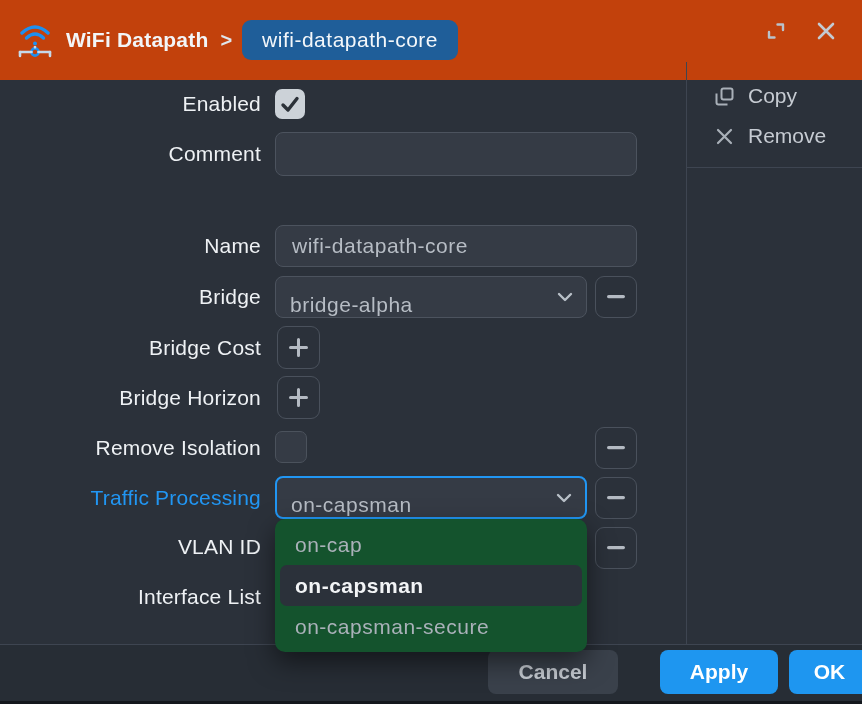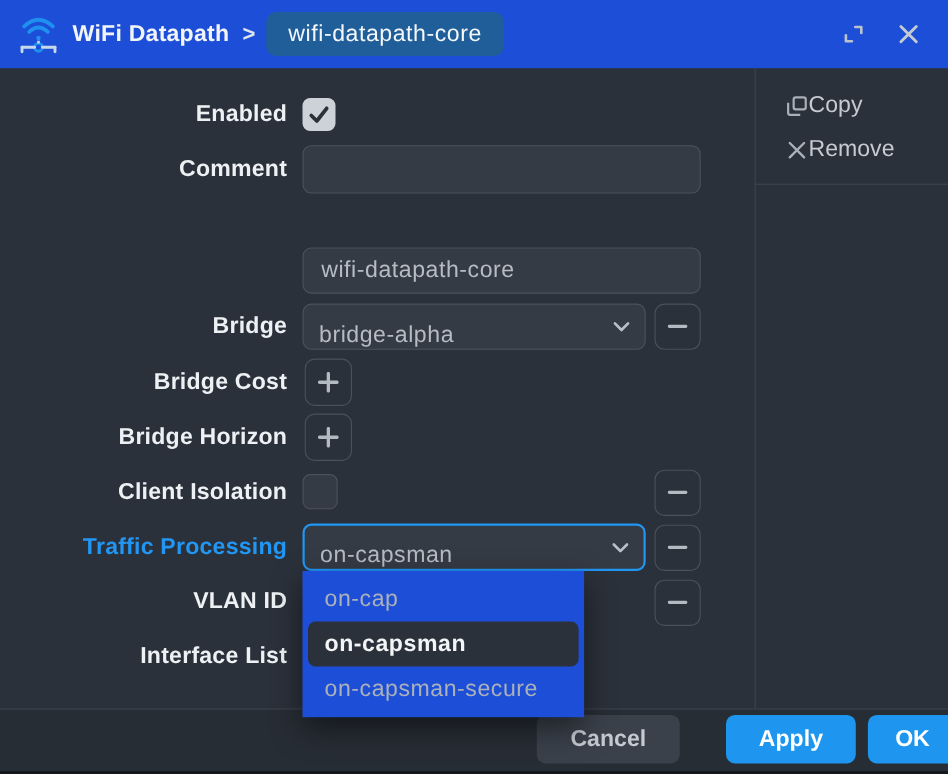--- a/index.html
+++ b/index.html
@@ -5,49 +5,49 @@
   * { margin:0; padding:0; box-sizing:border-box; }
   html,body { background:#14181d; }
   body { font-family:"Liberation Sans","DejaVu Sans",sans-serif; }
   #window {
     position:relative; width:862px; height:704px; overflow:hidden;
     background:#2b313a; border-bottom:3px solid #14181d;
   }
 
   
   .titlebar {
-    position:absolute; left:0; top:0; width:862px; height:62px;
-    background:#1d4ed8; display:flex; align-items:center;
+    position:absolute; left:0; top:0; width:862px; height:80px;
+    background:#c2410c; display:flex; align-items:center;
   }
   .titlebar .app-icon { margin-left:14px; width:42px; height:42px; display:flex; align-items:center; justify-content:center; }
   .titlebar .title-text { margin-left:10px; color:#f2f5f8; font-size:21px; font-weight:700; letter-spacing:.2px; }
   .titlebar .crumb-sep { margin:0 10px 0 12px; color:#dfe6ec; font-size:20px; font-weight:600; }
   .titlebar .badge {
     background:#1f5e99; color:#f4f7fa; font-size:21px; font-weight:500;
     padding:8px 20px; border-radius:9px; letter-spacing:.5px;
   }
   .titlebar .tb-right { position:absolute; right:0; top:0; height:62px; display:flex; align-items:center; gap:18px; padding-right:20px; }
   .tb-btn { width:32px; height:32px; display:flex; align-items:center; justify-content:center; cursor:pointer; }
 
   
   .sidebar {
     position:absolute; left:686px; top:62px; width:176px; height:582px;
     border-left:1px solid #3e4551;
   }
   .sidebar-inner { height:106px; border-bottom:1px solid #3e4551; padding-top:14px; }
   .side-item {
-    display:flex; align-items:center; height:40px; padding-left:26px;
+    display:flex; align-items:center; gap:13px; height:40px; padding-left:26px;
     color:#c6cbd2; font-size:21px; cursor:pointer;
   }
   .side-item .icn { width:22px; display:flex; align-items:center; justify-content:center; }
 
   
   .flabel {
     position:absolute; left:0; width:261px; text-align:right;
-    color:#eef1f4; font-size:21px; font-weight:700; letter-spacing:.2px;
+    color:#eef1f4; font-size:21px; font-weight:400; letter-spacing:.2px;
   }
   .flabel.accent { color:#2196f3; }
   .field-input {
     position:absolute; left:275px; width:362px; background:#353b45;
     border:1px solid #4c535e; border-radius:8px; color:#b6bcc4;
     font-size:21px; padding:0 16px; font-family:inherit; letter-spacing:.5px; outline:none;
   }
   .select {
     position:absolute; left:275px; width:312px; height:42px; background:#353b45;
     border:1px solid #4c535e; border-radius:8px; color:#b6bcc4; font-size:21px;
@@ -63,22 +63,22 @@
   .checkbox {
     position:absolute; left:275px; width:30px; height:30px; border-radius:7px; cursor:pointer;
     background:#353b45; border:1.5px solid #4b525c; display:flex; align-items:center; justify-content:center;
   }
   .checkbox svg { display:none; }
   .checkbox.checked { background:#ccd2d8; border:none; }
   .checkbox.checked svg { display:block; }
 
   
   .dropdown {
-    position:absolute; left:275px; top:519px; width:256px; z-index:10;
-    background:#1d4ed8; border-radius:0; padding:5px 5px;
+    position:absolute; left:275px; top:519px; width:312px; z-index:10;
+    background:#14532d; border-radius:10px; padding:5px 5px;
     box-shadow:0 10px 26px rgba(0,0,0,.5);
   }
   .dd-opt {
     height:41px; line-height:41px; padding-left:15px; color:#aab1b9;
     font-size:21px; letter-spacing:.5px; border-radius:7px; cursor:pointer;
   }
   .dd-opt.selected { background:#2b313a; color:#f2f4f6; font-weight:700; }
 
   
   .footer {
@@ -153,20 +153,21 @@
   <div class="flabel" style="top:87px; line-height:34px;">Enabled</div>
   <div class="checkbox checked" style="top:89px;">
     <svg width="24" height="24" viewBox="0 0 24 24" fill="none" stroke="#2b3138" stroke-width="3.4" stroke-linecap="round" stroke-linejoin="round">
       <path d="M5 13 L10 18 L19 6.5"></path>
     </svg>
   </div>
 
   <div class="flabel" style="top:132px; line-height:44px;">Comment</div>
   <input class="field-input" style="top: 132px; height: 44px;" value="">
 
+  <div class="flabel" style="top:225px; line-height:42px;">Name</div>
   <input class="field-input" style="top: 225px; height: 42px;" value="wifi-datapath-core">
 
   <div class="flabel" style="top:276px; line-height:42px;">Bridge</div>
   <div class="select" style="top:276px;">
     <span>bridge-alpha</span>
     <span class="chev">
       <svg width="18" height="12" viewBox="0 0 18 12" fill="none" stroke="#b9c0c8" stroke-width="2.4" stroke-linecap="round" stroke-linejoin="round">
           <path d="M3 3 L9 9 L15 3"></path>
         </svg>
     </span>
@@ -184,21 +185,21 @@
       </svg>
   </div>
 
   <div class="flabel" style="top:376px; line-height:43px;">Bridge Horizon</div>
   <div class="sq-btn" style="left:277px; top:376px; width:43px; height:43px;">
     <svg width="19" height="19" viewBox="0 0 19 19">
         <path d="M9.5 1.5 V17.5 M1.5 9.5 H17.5" stroke="#b4bac2" stroke-width="3" stroke-linecap="round"></path>
       </svg>
   </div>
 
-  <div class="flabel" style="top:427px; line-height:42px;">Client Isolation</div>
+  <div class="flabel" style="top:427px; line-height:42px;">Remove Isolation</div>
   <div class="checkbox" style="top:431px; width:32px; height:32px;">
     
   </div>
   <div class="sq-btn" style="left:595px; top:427px;">
     <svg width="18" height="4" viewBox="0 0 18 4">
         <rect width="18" height="3.2" rx="1.6" fill="#b4bac2"></rect>
       </svg>
   </div>
 
   <div class="flabel accent" style="top:476px; line-height:43px;">Traffic Processing</div>

